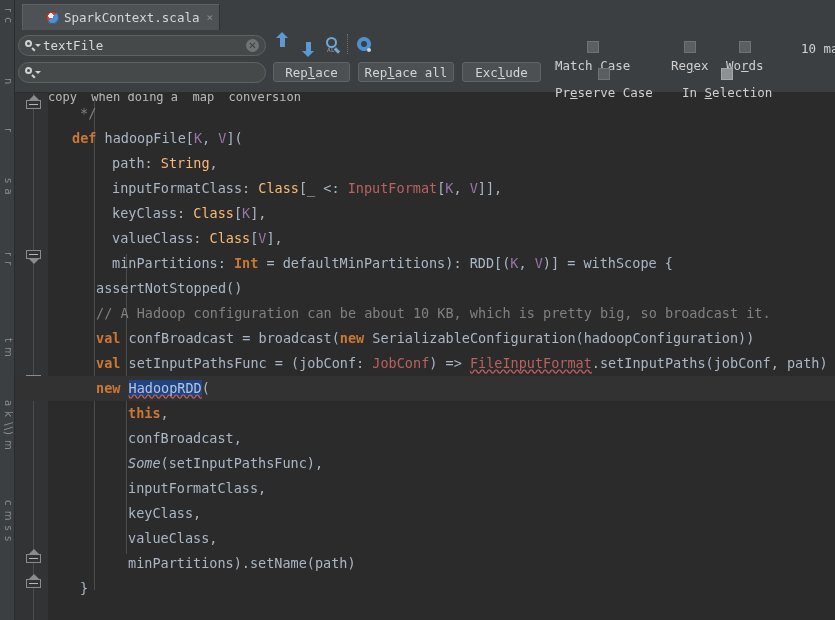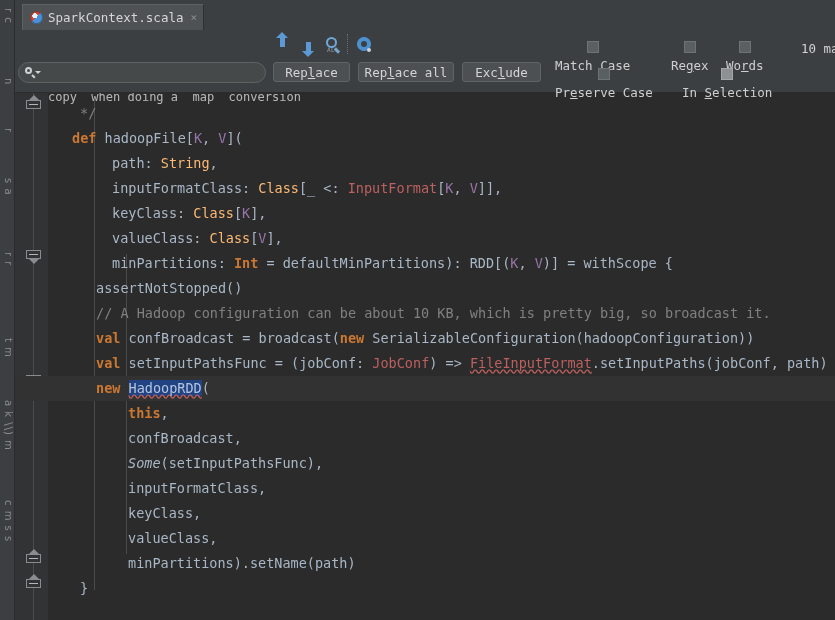--- a/index.html
+++ b/index.html
@@ -47,21 +47,21 @@
     z-index: 5;
   }
   .tab {
     position: absolute; left: 8px; top: 4px;
     height: 26px;
     background: #4e5254;
     border-top: 1px solid #5c6164;
     border-left: 1px solid #5c6164;
     border-right: 1px solid #2e3133;
     display: flex; align-items: center;
-    padding: 0 6px 0 7px;
+    padding: 0 6px 0 23px;
     box-sizing: border-box;
     gap: 5px;
   }
   .tab-icon {
     width: 13px; height: 13px;
     border-radius: 50%;
     background:
       radial-gradient(circle at 38% 36%, #e8f2fb 0 22%, rgba(0,0,0,0) 23%),
       linear-gradient(135deg, #c44a3a 0 48%, #4a90d9 48% 100%);
     box-shadow: inset 0 0 0 1px rgba(0,0,0,.35);
@@ -375,20 +375,29 @@
   <div class="tabbar">
     <div class="tab">
       <span class="tab-icon"></span>
       <span class="tab-label">SparkContext.scala</span>
       <span class="tab-close">×</span>
     </div>
   </div>
 
   <div class="searchpanel">
 
+    <div class="sfield find">
+      <span class="mag">
+        <span class="lens"></span>
+          <span class="handle"></span>
+          <span class="caret"></span>
+      </span>
+      <span class="sfield-text">textFile</span>
+      <span class="clear-btn">✕</span>
+    </div>
 
     <div class="sfield repl">
       <span class="mag">
         <span class="lens"></span>
           <span class="handle"></span>
           <span class="caret"></span>
       </span>
       <span class="sfield-text"></span>
     </div>
 

